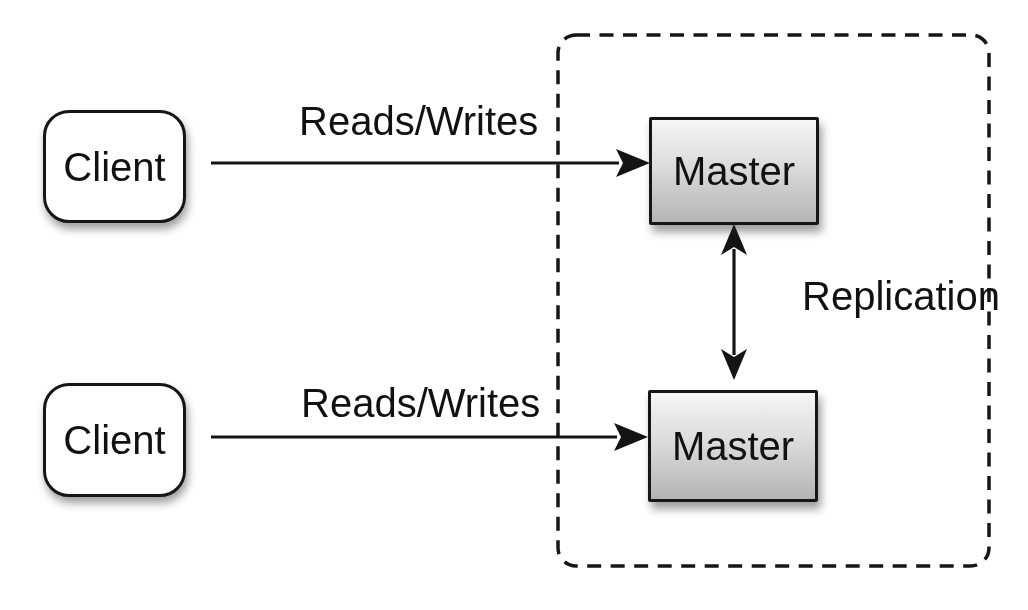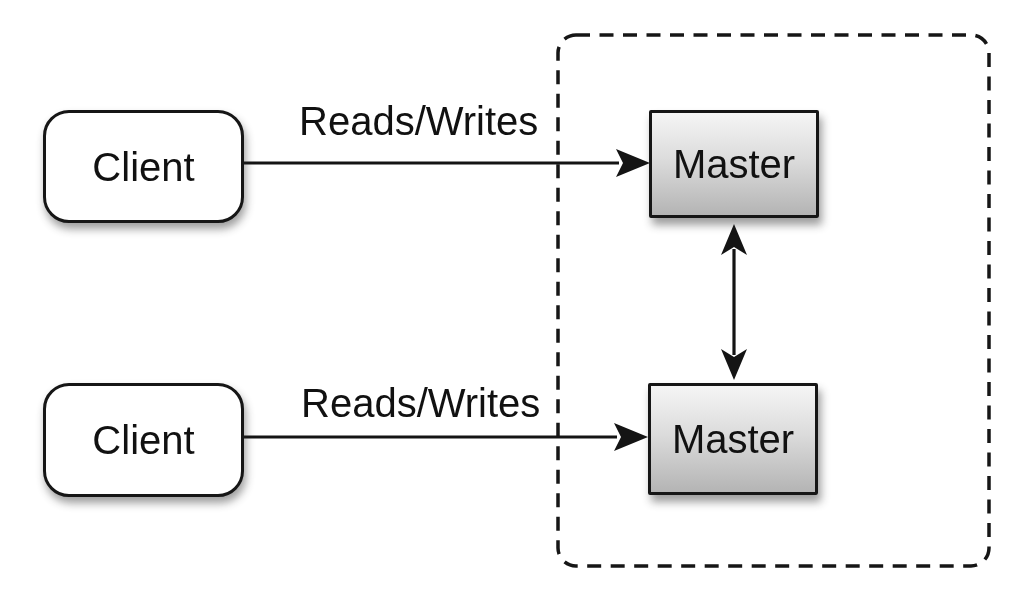--- a/index.html
+++ b/index.html
@@ -28,33 +28,34 @@
     display: flex;
     align-items: center;
     justify-content: center;
     font-size: 40px;
     line-height: 1;
     color: #111111;
     box-sizing: border-box;
     border: 3px solid #161616;
   }
   .client-node {
-    width: 201px;
+    width: 143px;
     height: 113px;
     background: #ffffff;
     border-radius: 26px;
     box-shadow: 2px 6px 8px rgba(40,40,40,0.45);
   }
   .client-top { left: 43px; top: 110px; }
   .client-bottom { left: 43px; top: 383px; height: 114px; }
   .master-node {
     width: 170px;
     background: linear-gradient(to bottom, #f5f5f5 0%, #dcdcdc 45%, #b4b4b4 100%);
     border-radius: 2px;
     box-shadow: 3px 7px 9px rgba(40,40,40,0.45);
+    margin-top: 7px;
   }
   .master-top { left: 649px; top: 110px; height: 108px; }
   .master-bottom { left: 648px; top: 383px; height: 112px; }
   .edge-label {
     position: absolute;
     font-size: 40px;
     line-height: 1.1;
     white-space: nowrap;
     color: #111111;
     margin-left: 40px;
@@ -102,14 +103,15 @@
   </div>
 
   <div class="node master-node master-bottom">
     <span>Master</span>
   </div>
 
   <div class="edge-label label-rw-top">Reads/Writes</div>
 
   <div class="edge-label label-rw-bottom">Reads/Writes</div>
 
+  <div class="edge-label label-replication">Replication</div>
 
 </div>
 
 </body></html>

